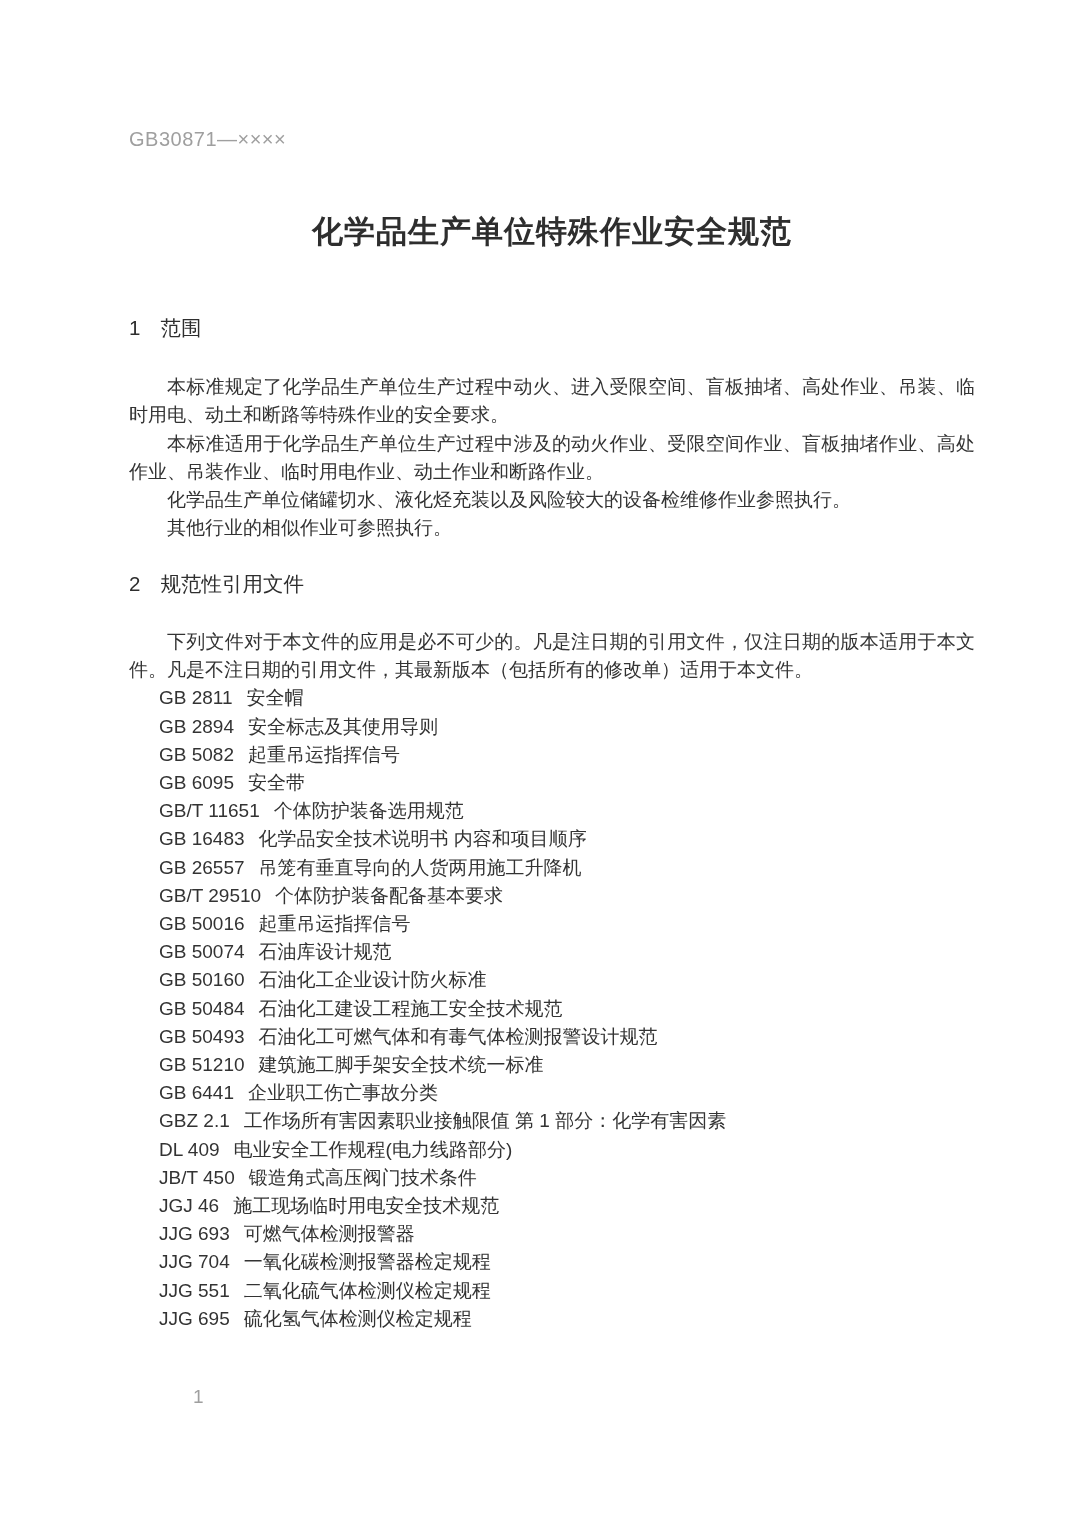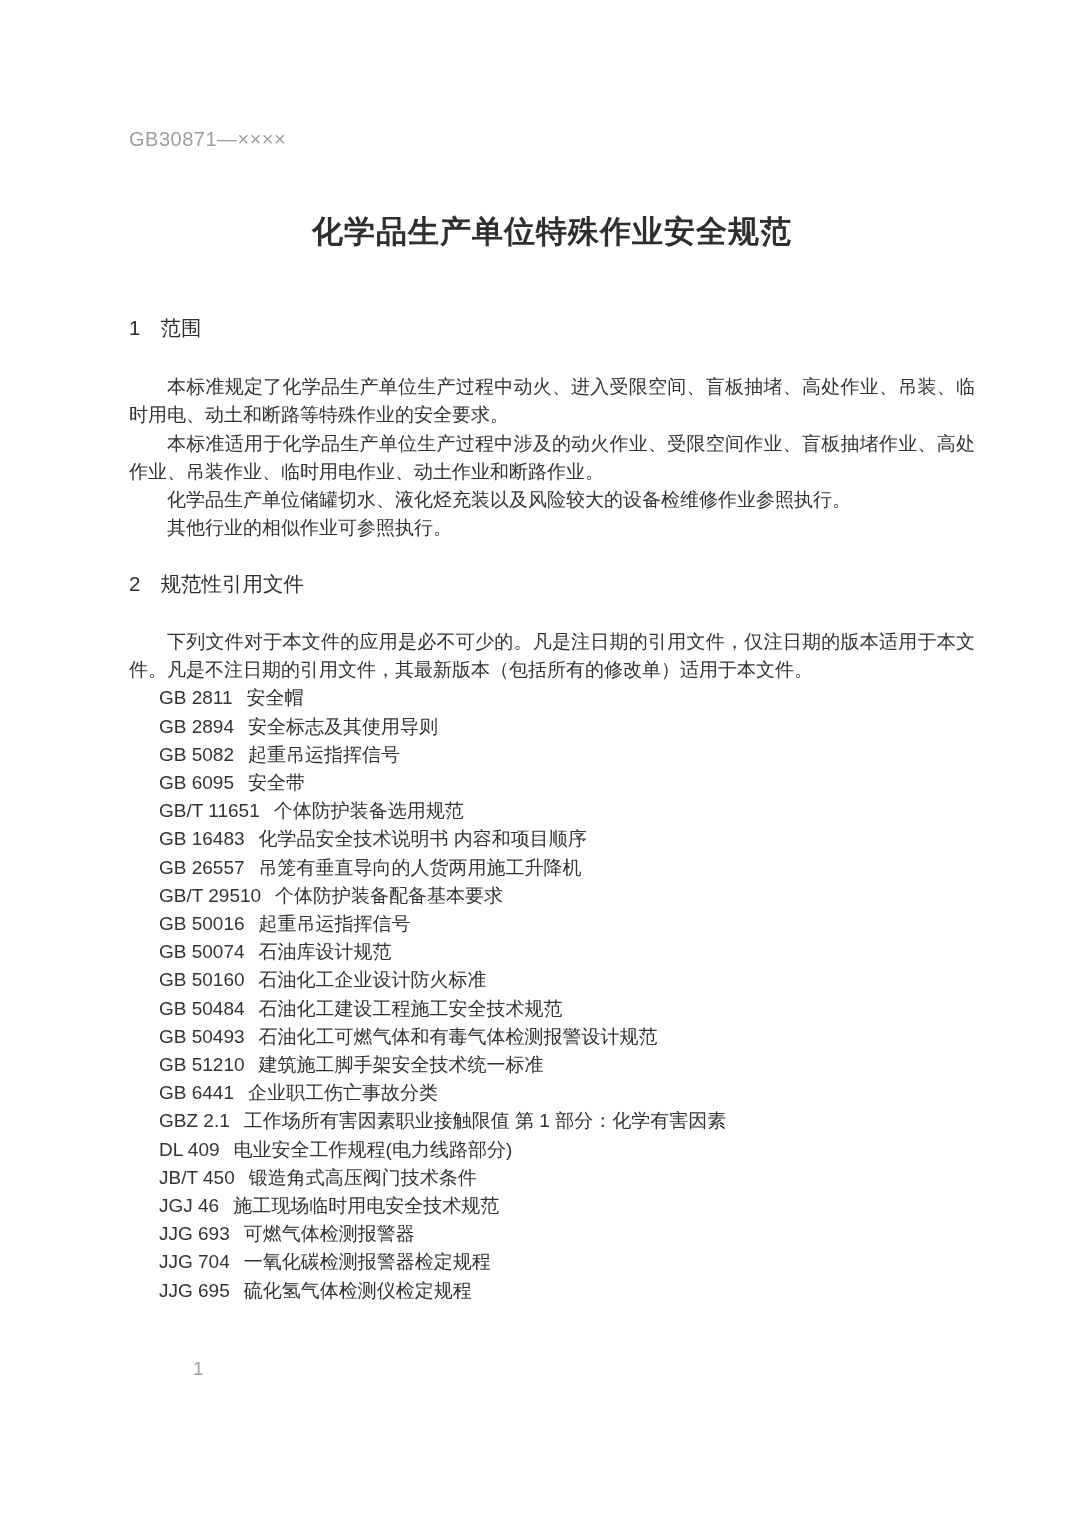--- a/index.html
+++ b/index.html
@@ -183,20 +183,23 @@
       </div>
 
       <div class="ref-item">
         <span class="ref-code">JJG 693</span><span class="ref-title">可燃气体检测报警器</span>
       </div>
 
       <div class="ref-item">
         <span class="ref-code">JJG 704</span><span class="ref-title">一氧化碳检测报警器检定规程</span>
       </div>
 
+      <div class="ref-item">
+        <span class="ref-code">JJG 551</span><span class="ref-title">二氧化硫气体检测仪检定规程</span>
+      </div>
 
       <div class="ref-item">
         <span class="ref-code">JJG 695</span><span class="ref-title">硫化氢气体检测仪检定规程</span>
       </div>
     </div>
 
   <div class="page-number">1</div>
 
 </div>
 

